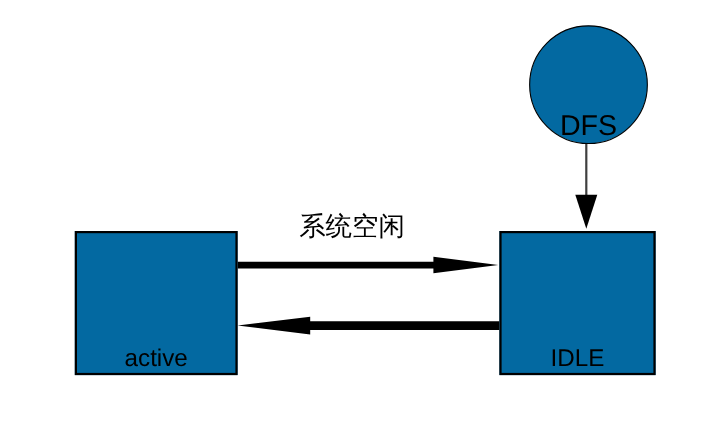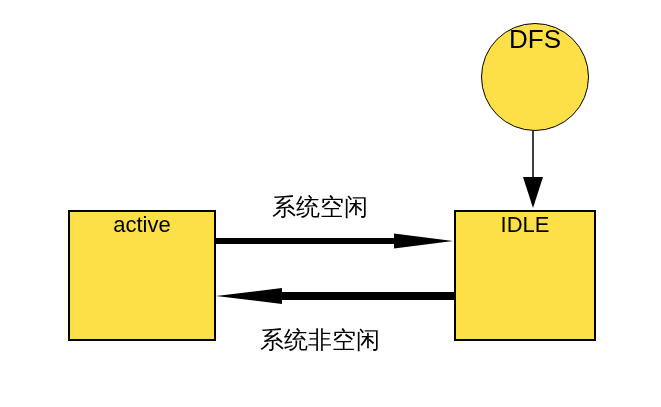--- a/index.html
+++ b/index.html
@@ -17,24 +17,24 @@
     width: 661px; height: 407px;
   }
   .edges-layer {
     position: absolute;
     left: 0; top: 0;
     width: 661px; height: 407px;
     pointer-events: none;
   }
   .node {
     position: absolute;
-    background: #fde047;
+    background: #0369a1;
     color: #000000;
     display: flex;
-    align-items: flex-start;
+    align-items: flex-end;
     justify-content: center;
     box-sizing: border-box;
     white-space: nowrap;
   }
   .node-rect {
     border: 2px solid #000000;
     font-size: 22px;
   }
   .node-active {
     left: 68px; top: 210px;
@@ -87,15 +87,14 @@
   <div class="node node-rect node-active">
     <span>active</span>
   </div>
 
   <div class="node node-rect node-idle">
     <span>IDLE</span>
   </div>
 
   <div class="edge-label edge-label-top">系统空闲</div>
 
-  <div class="edge-label edge-label-bottom">系统非空闲</div>
 
 </div>
 
 </body></html>

